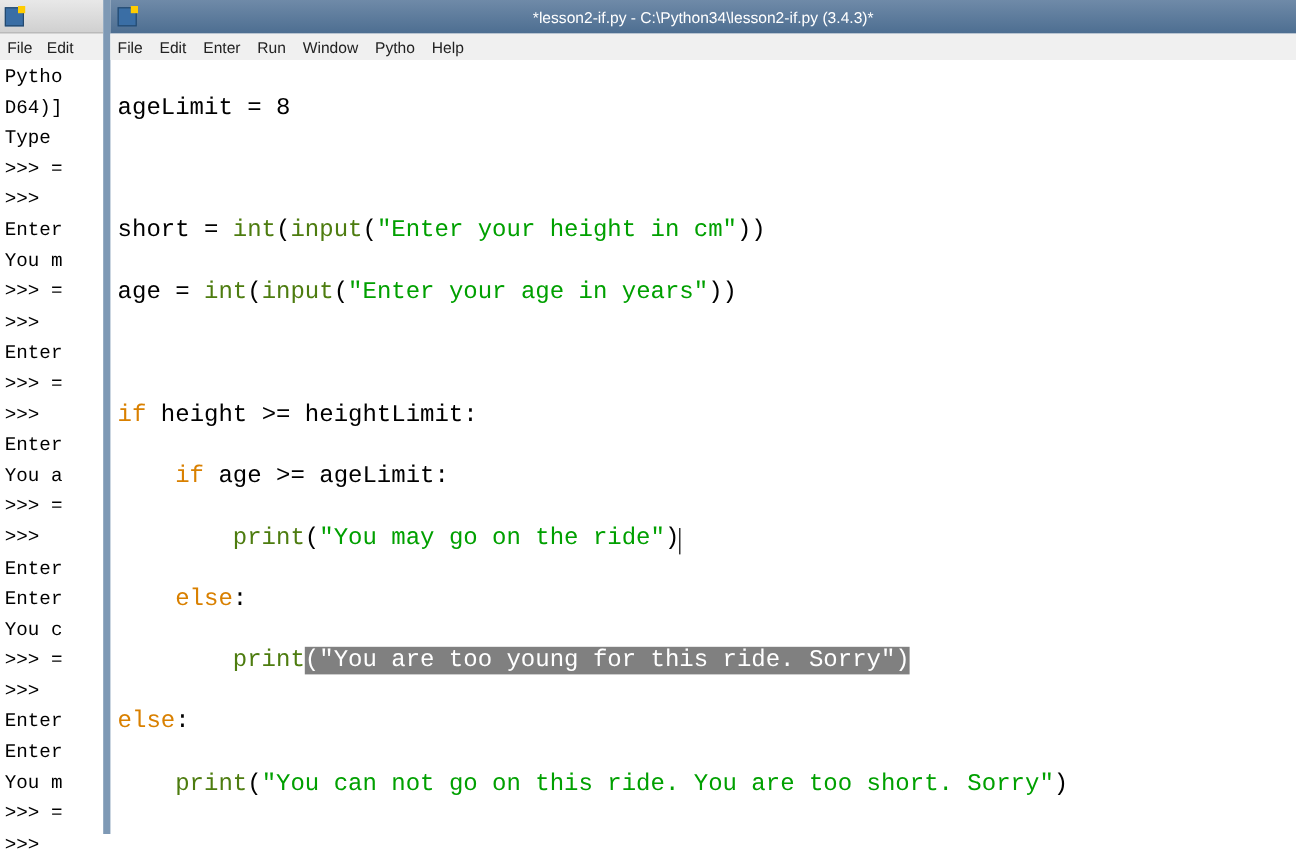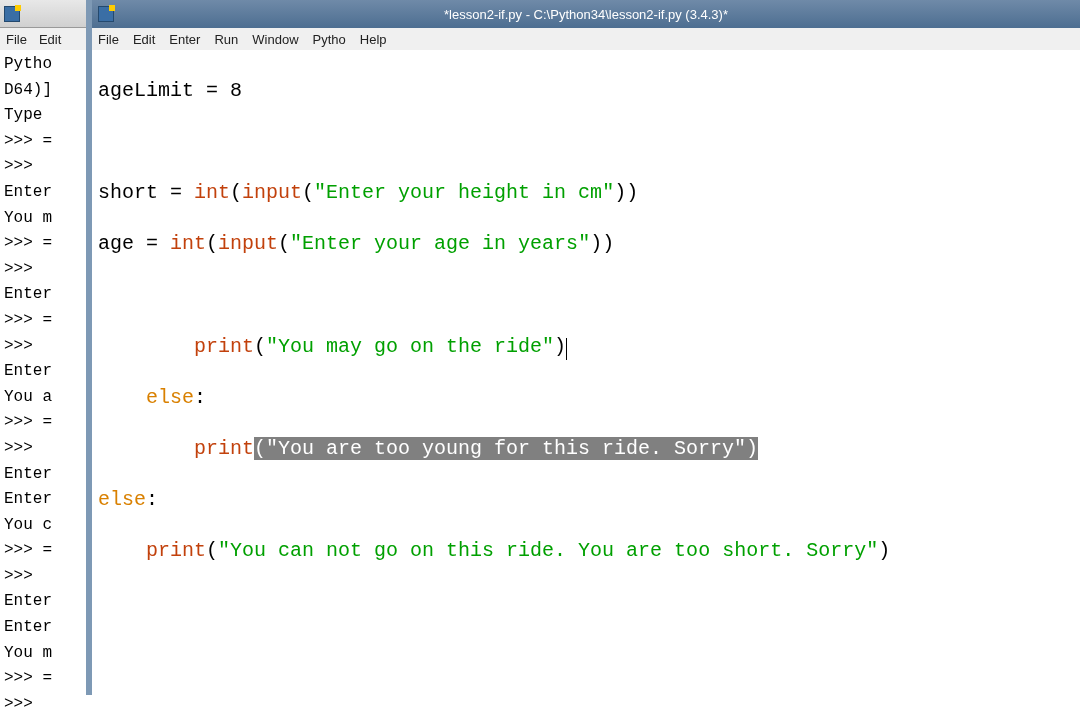--- a/index.html
+++ b/index.html
@@ -109,21 +109,21 @@
 }
 .editor-body {
   padding: 2px 6px;
   font-family: "Courier New", monospace;
   font-size: 20px;
   line-height: 25.6px;
   white-space: pre;
   position: relative;
 }
 .kw { color: #d98000; }
-.builtin { color: #c2410c; }
+.builtin { color: #4d7c0f; }
 .str { color: #00a000; }
 .sel {
   background: #808080;
   color: #fff;
 }
 .caret {
   display: inline-block;
   width: 1px;
   height: 22px;
   background: #000;
@@ -187,19 +187,21 @@
     <span class="menuitem">Window</span>
     <span class="menuitem">Pytho</span>
     <span class="menuitem">Help</span>
   </div>
   <div class="editor-body">
 <div><span>ageLimit = 8</span></div>
 <div><span></span>&nbsp;</div>
 <div><span>short = </span><span class="builtin">int</span><span>(</span><span class="builtin">input</span><span>(</span><span class="str">"Enter your height in cm"</span><span>))</span></div>
 <div><span>age = </span><span class="builtin">int</span><span>(</span><span class="builtin">input</span><span>(</span><span class="str">"Enter your age in years"</span><span>))</span></div>
 <div><span></span>&nbsp;</div>
+<div><span class="kw">if</span><span> height &gt;= heightLimit:</span></div>
+<div><span>    </span><span class="kw">if</span><span> age &gt;= ageLimit:</span></div>
 <div><span>        </span><span class="builtin">print</span><span>(</span><span class="str">"You may go on the ride"</span><span>)</span><span class="caret"></span></div>
 <div><span>    </span><span class="kw">else</span><span>:</span></div>
 <div><span>        </span><span class="builtin">print</span><span class="sel">("You are too young for this ride. Sorry")</span></div>
 <div><span class="kw">else</span><span>:</span></div>
 <div><span>    </span><span class="builtin">print</span><span>(</span><span class="str">"You can not go on this ride. You are too short. Sorry"</span><span>)</span></div>
   </div>
 </div>
 
 </body></html>

